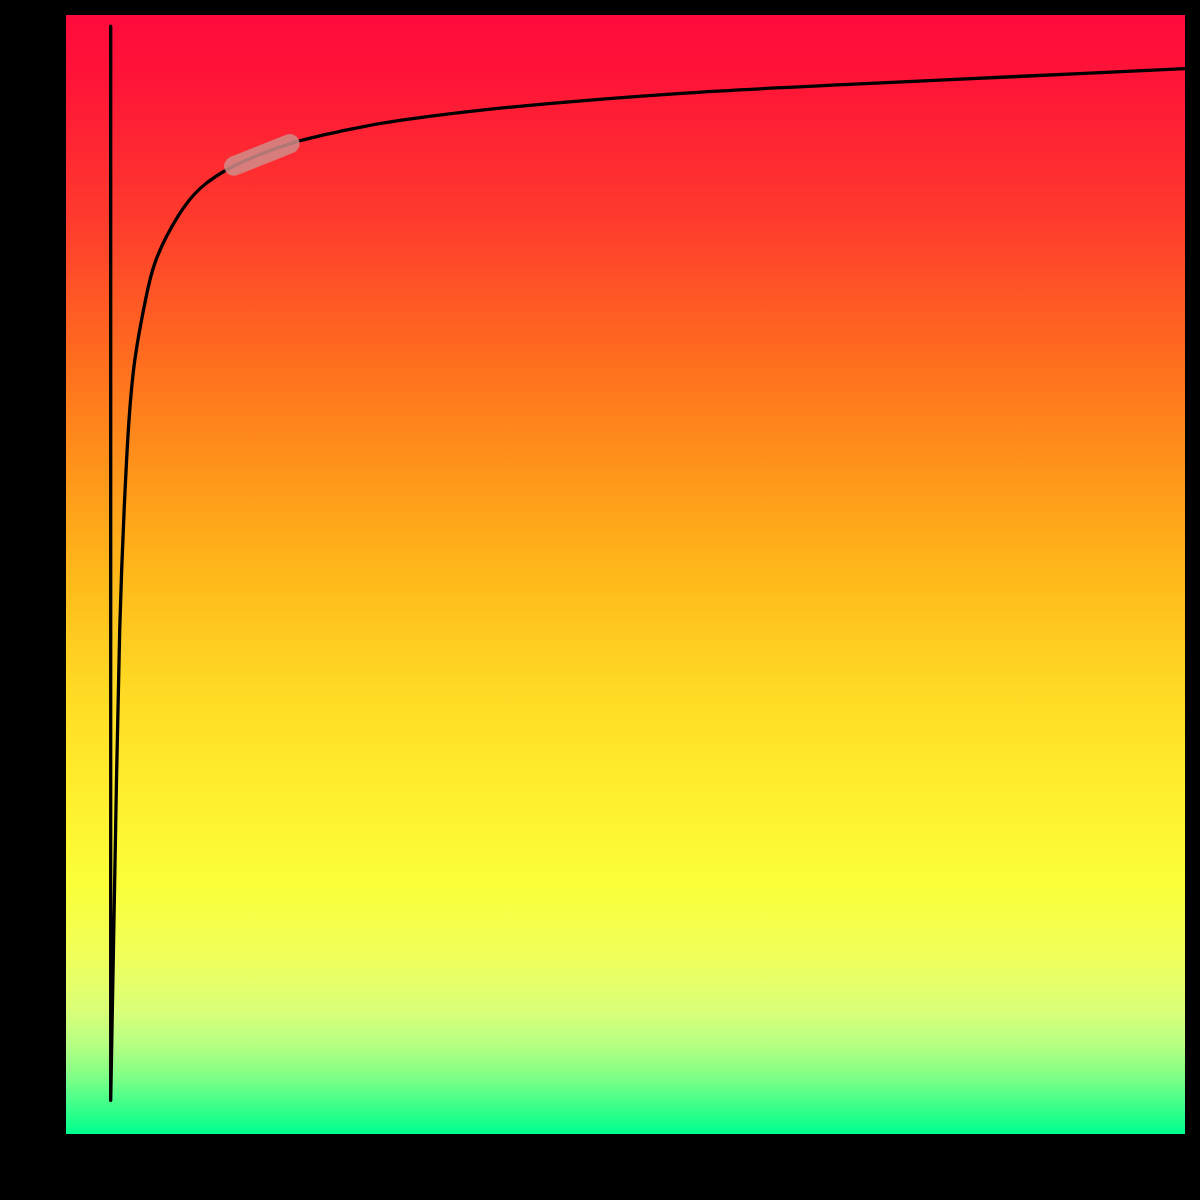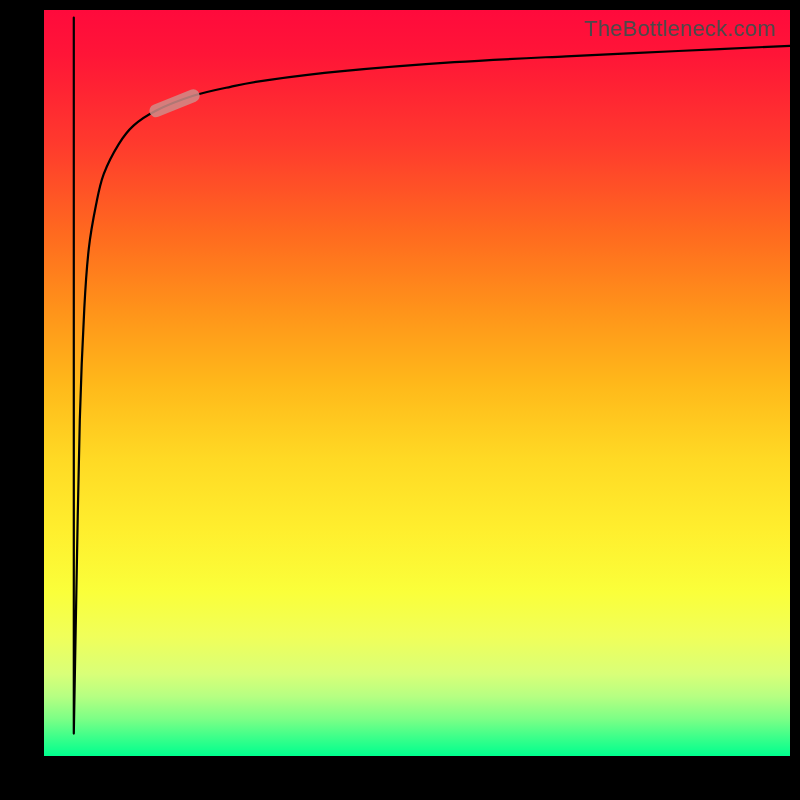--- a/index.html
+++ b/index.html
@@ -59,21 +59,20 @@
     width: 100%;
     height: 100%;
   }
 </style>
 </head>
 <body>
 
 <div class="frame">
   <div class="plot">
 
-    <div class="watermark">TheBottleneck.com</div>
 
     <svg class="curve" viewBox="0 0 746 746" preserveAspectRatio="none">
       <path fill="none" stroke="#000" stroke-width="2.2" stroke-linecap="round" stroke-linejoin="round" d="M 29.8 7.5 L 29.8 723.6 L 29.8 723.6 C 30.2 702.5, 31.1 649.0, 32.1 596.8 C 33.1 544.6, 34.4 460.0, 35.8 410.3 C 37.2 360.6, 38.8 327.0, 40.3 298.4 C 41.8 269.8, 42.8 256.1, 44.8 238.7 C 46.7 221.3, 49.7 206.4, 52.2 194.0 C 54.7 181.5, 56.0 174.1, 59.7 164.1 C 63.4 154.2, 69.6 142.4, 74.6 134.3 C 79.6 126.2, 83.3 121.2, 89.5 115.6 C 95.7 110.0, 102.0 105.7, 111.9 100.7 C 121.8 95.7, 136.8 89.8, 149.2 85.8 C 161.6 81.8, 174.1 79.4, 186.5 76.8 C 198.9 74.2, 205.1 72.7, 223.8 70.1 C 242.4 67.5, 267.3 64.2, 298.4 61.2 C 329.5 58.2, 373.0 54.7, 410.3 52.2 C 447.6 49.7, 484.9 48.1, 522.2 46.3 C 559.5 44.4, 596.8 42.8, 634.1 41.0 C 671.4 39.3, 727.4 36.7, 746.0 35.8"></path>
       <path fill="none" stroke="#d08c88" stroke-width="13" stroke-linecap="round" opacity="0.85" d="M 111.9 100.7 L 149.2 85.8"></path>
     </svg>
 
   </div>
 </div>
 
 </body></html>

